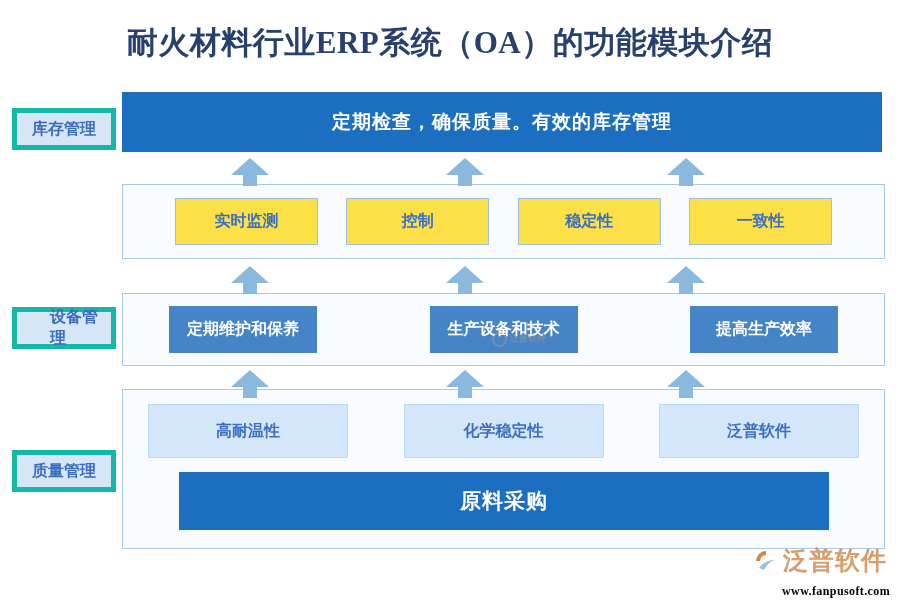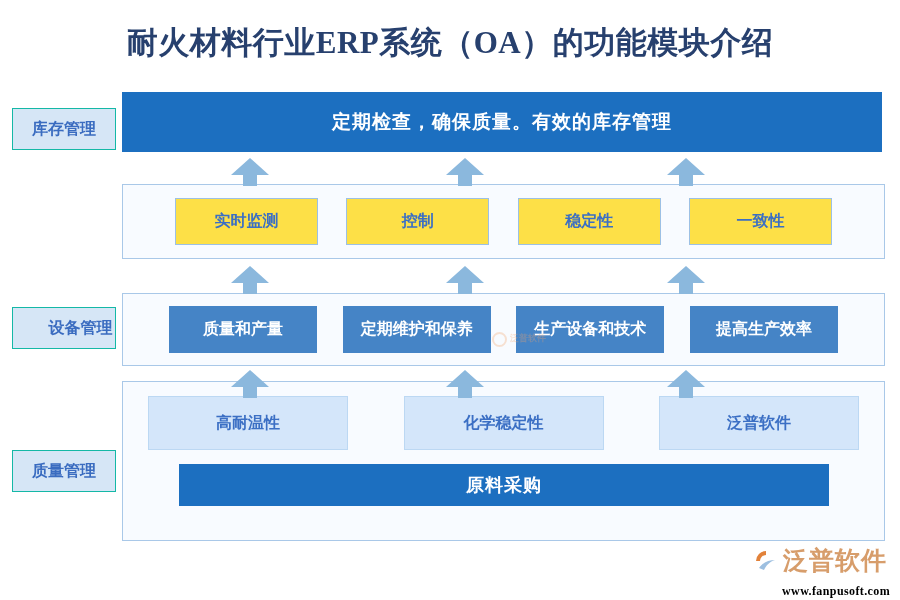--- a/index.html
+++ b/index.html
@@ -35,21 +35,21 @@
     white-space: nowrap;
   }
 
   
   .stage-label {
     position: absolute;
     left: 12px;
     width: 104px;
     height: 42px;
     background: #d6e6f6;
-    border: 1px solid #14b8a6;
+    border: 5px solid #14b8a6;
     color: #3a6cc0;
     font-size: 16px;
     font-weight: bold;
     font-family: "Liberation Serif", "DejaVu Serif", serif;
     display: flex;
     align-items: center;
     justify-content: center;
     box-sizing: border-box;
   }
   .stage-label.s0 { top: 108px; }
@@ -80,21 +80,21 @@
   .panel {
     position: absolute;
     left: 122px;
     width: 763px;
     background: #f8fbff;
     border: 1px solid #a9c8e8;
     box-sizing: border-box;
   }
   .panel.p1 { top: 184px; height: 75px; }
   .panel.p2 { top: 293px; height: 73px; }
-  .panel.p3 { top: 381px; height: 160px; }
+  .panel.p3 { top: 389px; height: 160px; }
 
   .panel-row {
     position: absolute;
     left: 0;
     width: 100%;
     display: flex;
     box-sizing: border-box;
   }
 
   
@@ -161,24 +161,24 @@
     justify-content: center;
     box-sizing: border-box;
   }
 
   
   .base-bar {
     position: absolute;
     left: 56px;
     top: 82px;
     width: 650px;
-    height: 42px;
+    height: 58px;
     background: #1c6fc0;
     color: #ffffff;
-    font-size: 18px;
+    font-size: 21px;
     font-weight: bold;
     font-family: "Liberation Serif", "DejaVu Serif", serif;
     letter-spacing: 1px;
     display: flex;
     align-items: center;
     justify-content: center;
     box-sizing: border-box;
   }
 
   
@@ -290,23 +290,20 @@
         <span>稳定性</span>
       </div>
       <div class="box-outline">
         <span>一致性</span>
       </div>
     </div>
   </div>
 
   <div class="panel p2">
     <div class="panel-row row-filled">
-      <div class="box-filled">
-        <span>质量和产量</span>
-      </div>
       <div class="box-filled">
         <span>定期维护和保养</span>
       </div>
       <div class="box-filled">
         <span>生产设备和技术</span>
       </div>
       <div class="box-filled">
         <span>提高生产效率</span>
       </div>
     </div>

